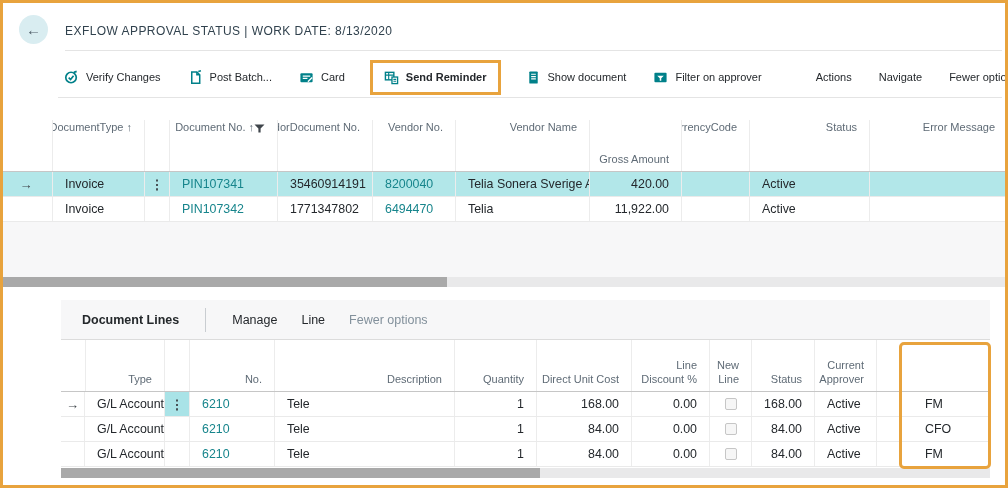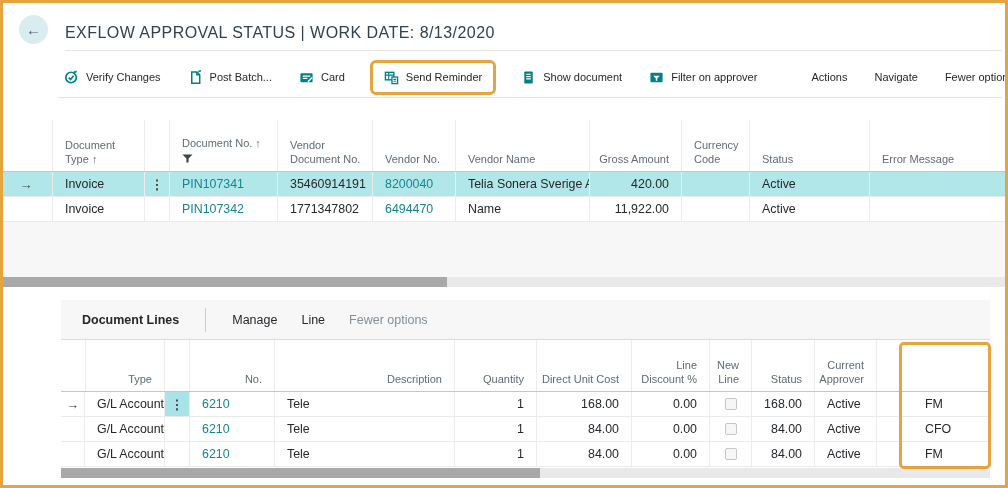--- a/index.html
+++ b/index.html
@@ -16,48 +16,48 @@
   }
   
   .back-btn {
     position: absolute; left: 19px; top: 15px; width: 29px; height: 29px;
     border-radius: 50%; background: #D9EDF1; color: #51606B;
     display: flex; align-items: center; justify-content: center;
     font-size: 15px; cursor: pointer;
   }
   .page-title {
     position: absolute; left: 65px; top: 24px;
-    font-size: 16px; letter-spacing: 0.45px; color: #31424E; text-align: right;
+    font-size: 12px; letter-spacing: 0.45px; color: #31424E; text-align: right;
   }
   .hr1 { position: absolute; left: 65px; right: 6px; top: 50px; height: 1px; background: #E4E4E4; }
   .hr2 { position: absolute; left: 58px; right: 6px; top: 97px; height: 1px; background: #E4E4E4; }
   
   .toolbar {
     position: absolute; left: 64px; top: 58px; right: 8px; height: 38px;
     display: flex; align-items: center; gap: 27px;
     font-size: 11px; white-space: nowrap;
   }
   .tb-item { display: flex; align-items: center; gap: 7px; cursor: pointer; }
   .tb-item svg { display: block; }
   .sr-box {
-    border: 3px solid #E8A33D; border-radius: 6px;
-    padding: 7px 11px; margin: -7px -2px;
+    border: 3px solid #E8A33D; border-radius: 0;
+    padding: 7px 11px; margin: -7px -2px; font-weight: bold;
   }
   .tb-divider { width: 1px; height: 22px; background: #C9CDD1; }
   .tb-menu { cursor: pointer; }
   
   .doc-table { position: absolute; left: 0; top: 120px; width: 1008px; z-index: 2; }
   .grid-row { display: grid; grid-template-columns: 53px 92px 25px 108px 95px 83px 134px 92px 68px 120px 1fr; }
   .cell {
     border-right: 1px solid #ECECEC;
     padding: 0 12px; display: flex; align-items: center;
     overflow: hidden; white-space: nowrap; font-size: 12.4px;
   }
   .head .cell {
-    flex-direction: column; align-items: flex-start; justify-content: flex-end;
+    flex-direction: row; align-items: flex-start; justify-content: flex-end;
     padding-bottom: 5px; color: #5F6B76; font-size: 11px; line-height: 14px;
     cursor: pointer;
   }
   .head { height: 52px; border-bottom: 1px solid #C6C6C6; }
   .head .cell.num { align-items: flex-end; }
   .body-row { height: 25px; border-bottom: 1px solid #EAEAEA; background: #fff; }
   .body-row.selected { background: #B2E7E9; }
   .cell.num { justify-content: flex-end; }
   .cell.center { justify-content: center; padding: 0; }
   .sel-arrow { color: #41474C; font-size: 13px; }
@@ -249,21 +249,21 @@
       <div class="cell center"></div>
       <div class="cell">Invoice</div>
       <div class="cell center"></div>
       <div class="cell">
           <span class="link">PIN107342</span>
         </div>
       <div class="cell">1771347802</div>
       <div class="cell">
           <span class="link">6494470</span>
         </div>
-      <div class="cell">Name</div>
+      <div class="cell">Telia</div>
       <div class="cell num">11,922.00</div>
       <div class="cell"></div>
       <div class="cell">Active</div>
       <div class="cell"></div>
     </div>
   </div>
 
   <div class="empty-zone"></div>
   <div class="hscroll hscroll1">
     <div class="thumb"></div>

